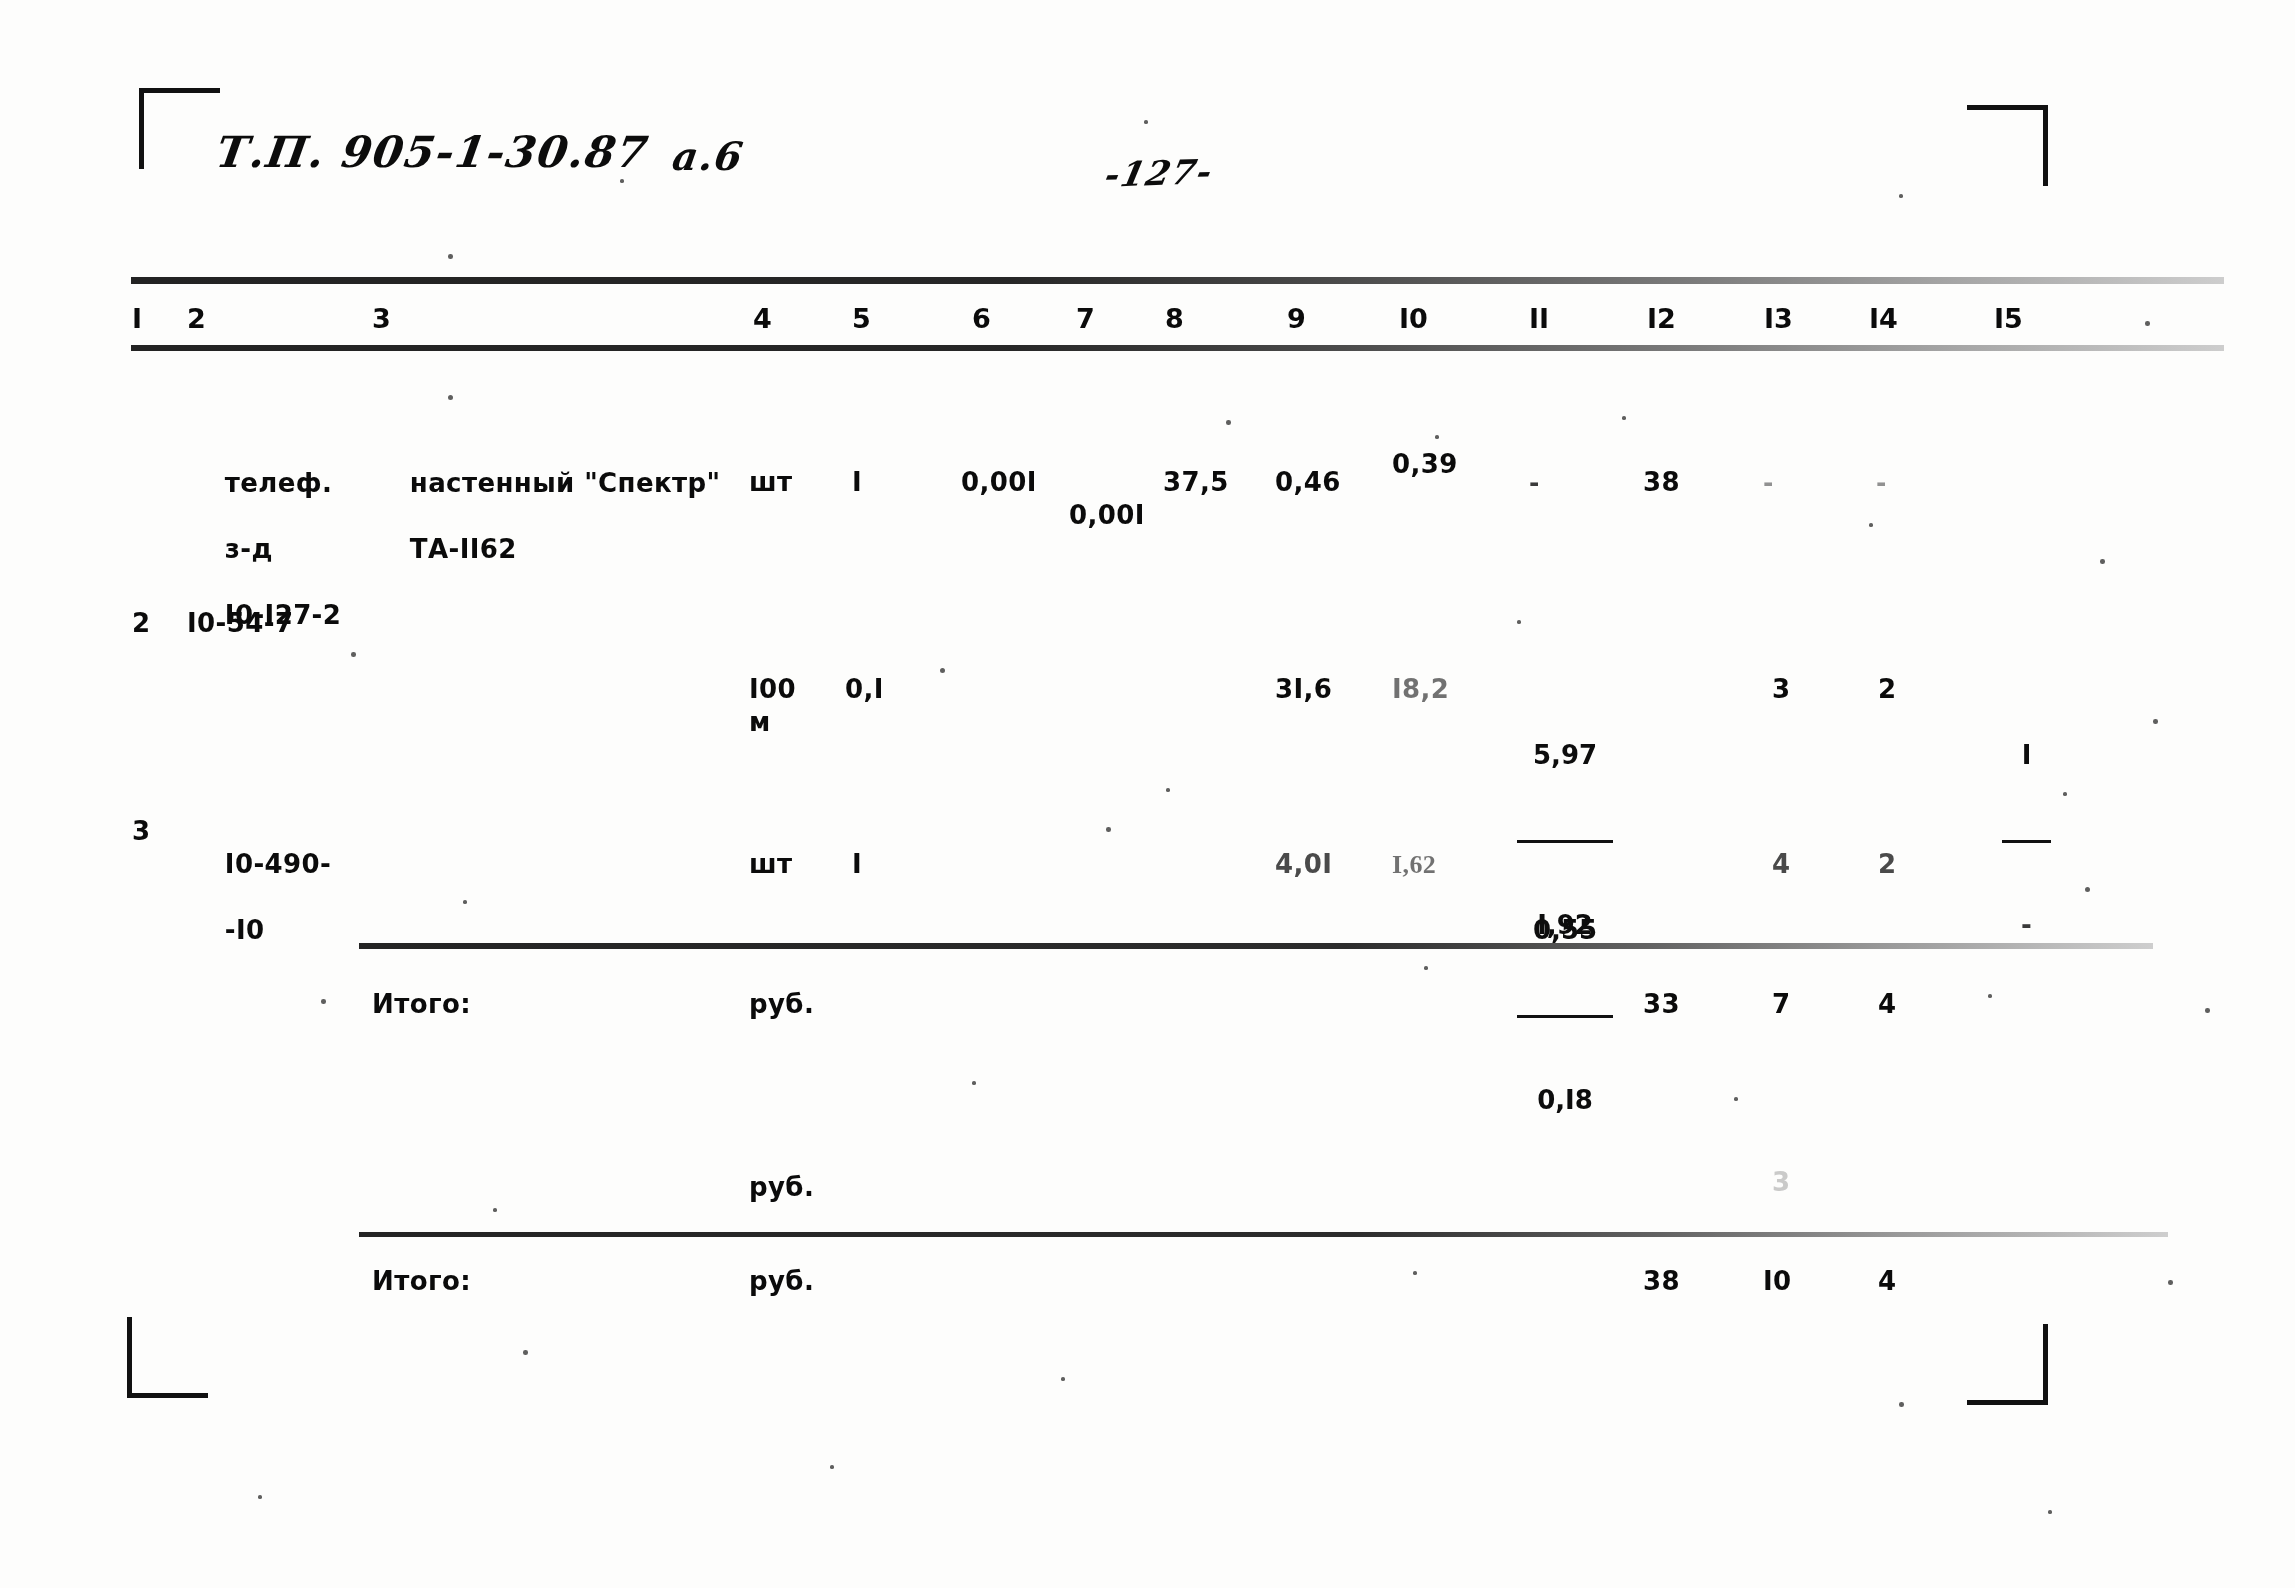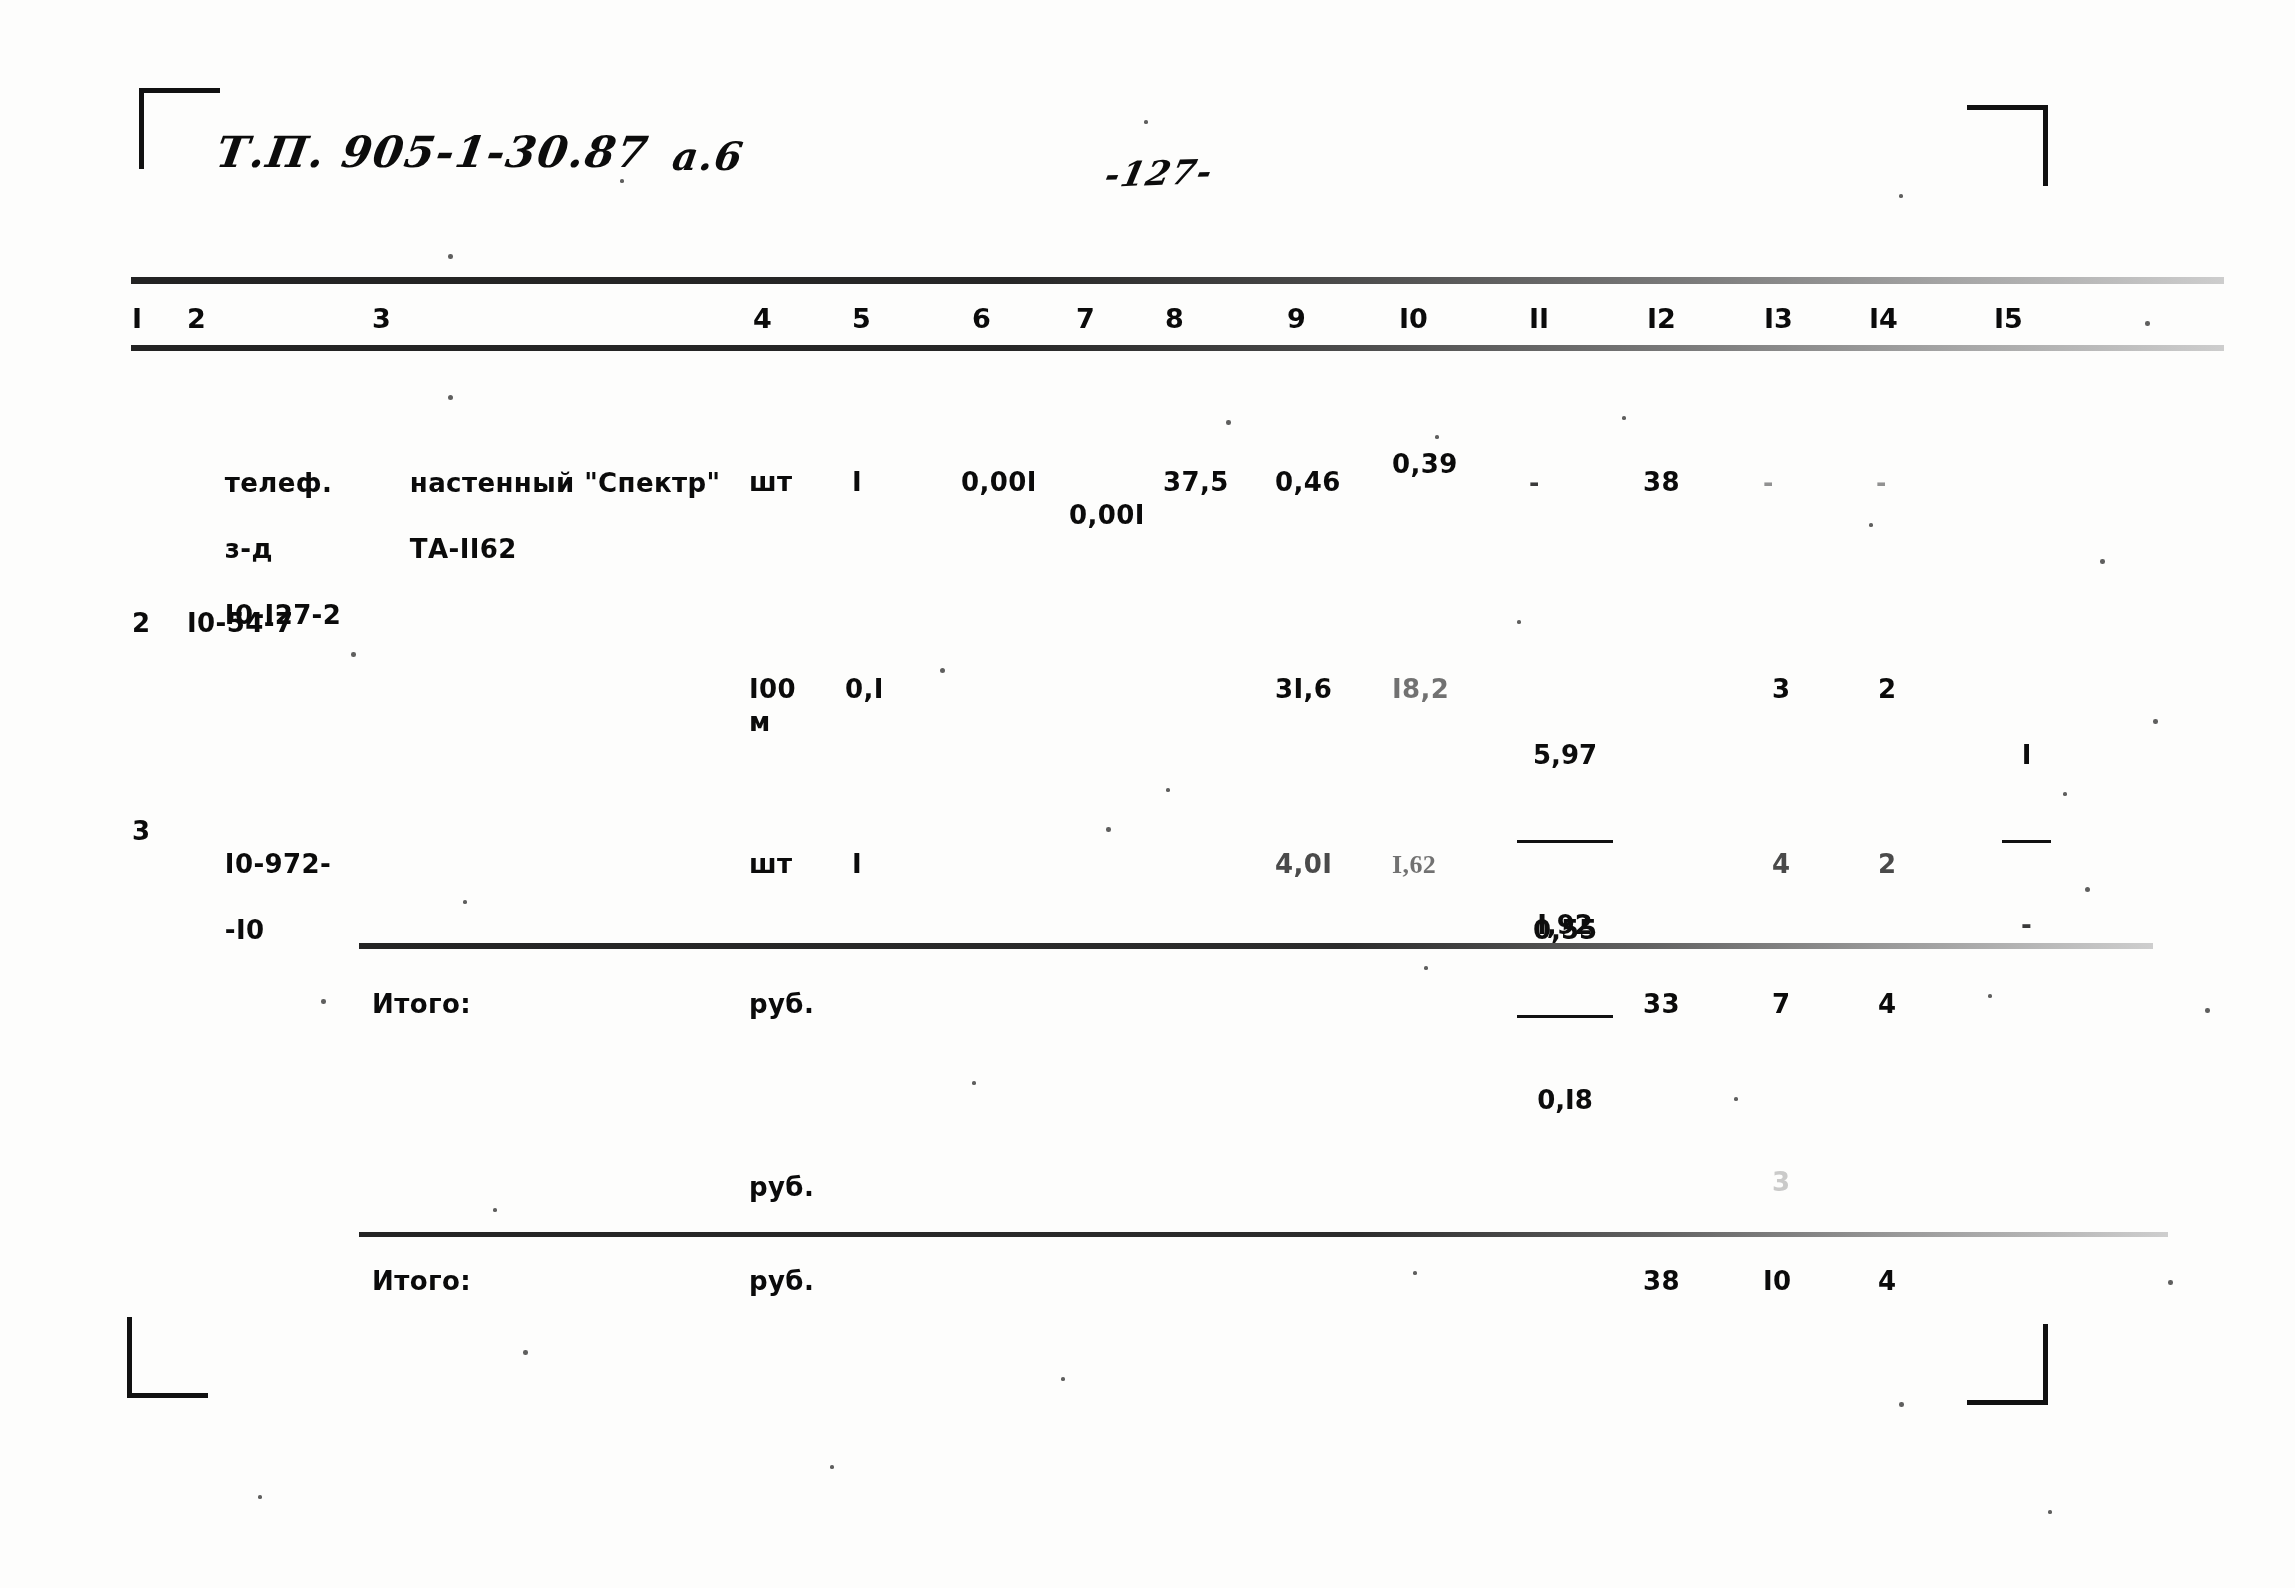--- a/index.html
+++ b/index.html
@@ -180,21 +180,21 @@
   <div class="tw" style="left:1772px; top:673px;">3</div>
   <div class="tw" style="left:1878px; top:673px;">2</div>
   <div class="frac f2" style="left:2002px; top:673px; width:49px;">
     <span class="num">I</span>
     <span class="bar"></span>
     <span class="den">-</span>
   </div>
 
   <div class="tw" style="left:132px; top:815px;">3</div>
   <div class="tw" style="left:187px; top:815px;">
-    <span>I0-972-</span><br>
+    <span>I0-490-</span><br>
     <span>-I0</span>
   </div>
   <div class="tw" style="left:749px; top:848px;">шт</div>
   <div class="tw" style="left:852px; top:848px;">I</div>
   <div class="tw fade1" style="left:1275px; top:848px;">4,0I</div>
   <div class="tw fade3" style="left:1392px; top:848px;font-family:Liberation Serif, serif;">I,62</div>
   <div class="frac" style="left:1517px; top:848px; width:96px;">
     <span class="num">0,55</span>
     <span class="bar"></span>
     <span class="den">0,I8</span>

